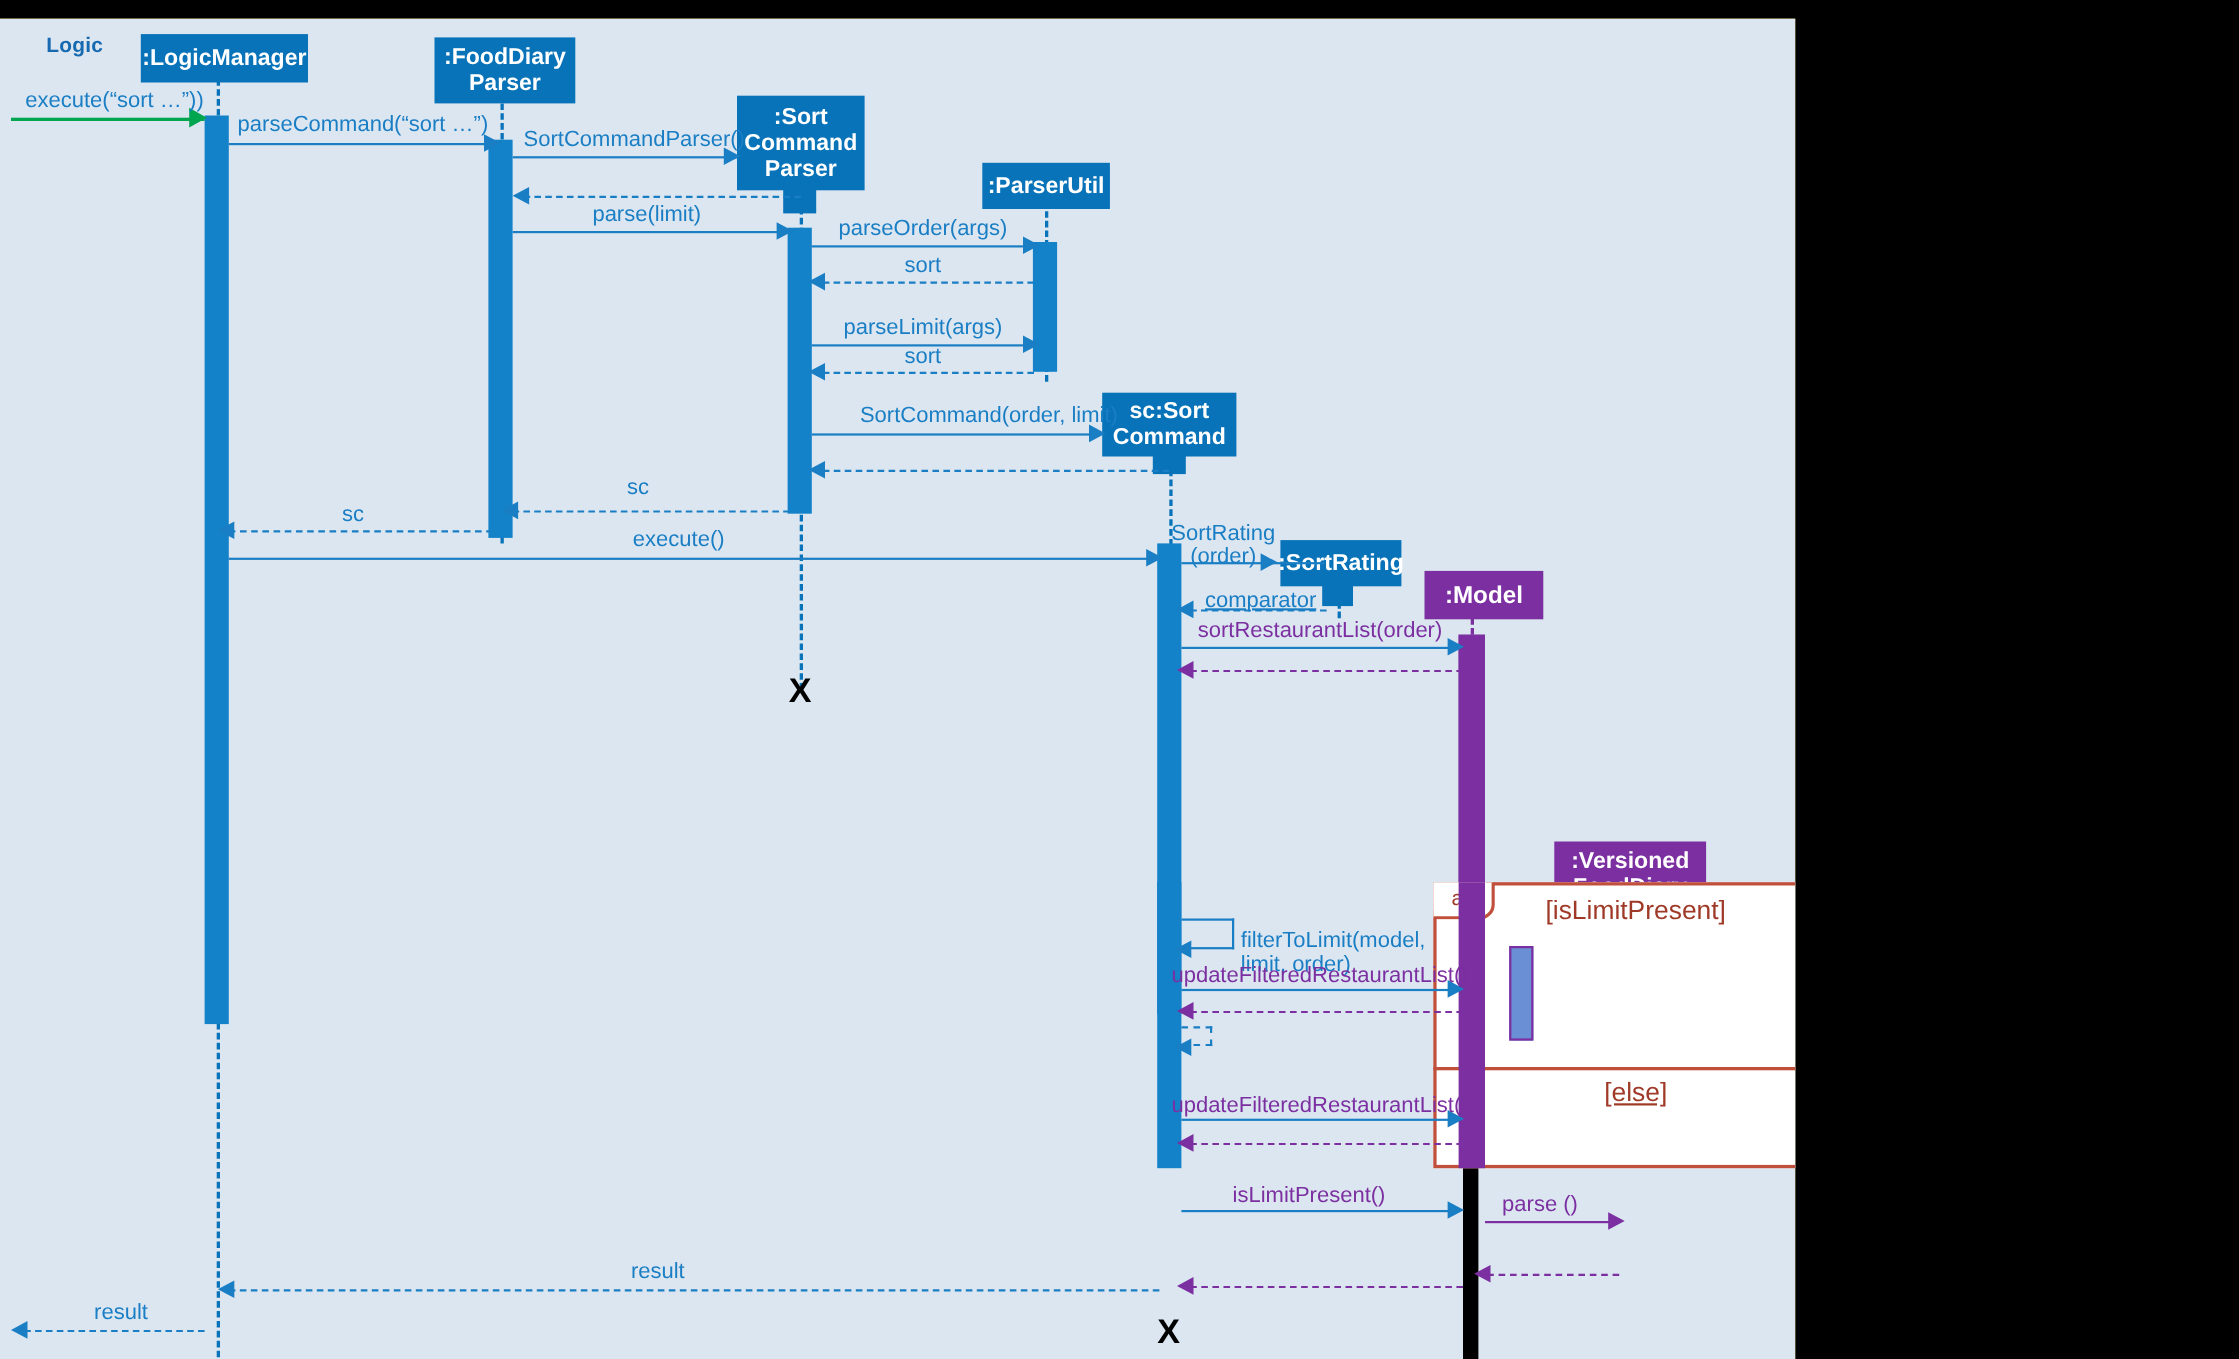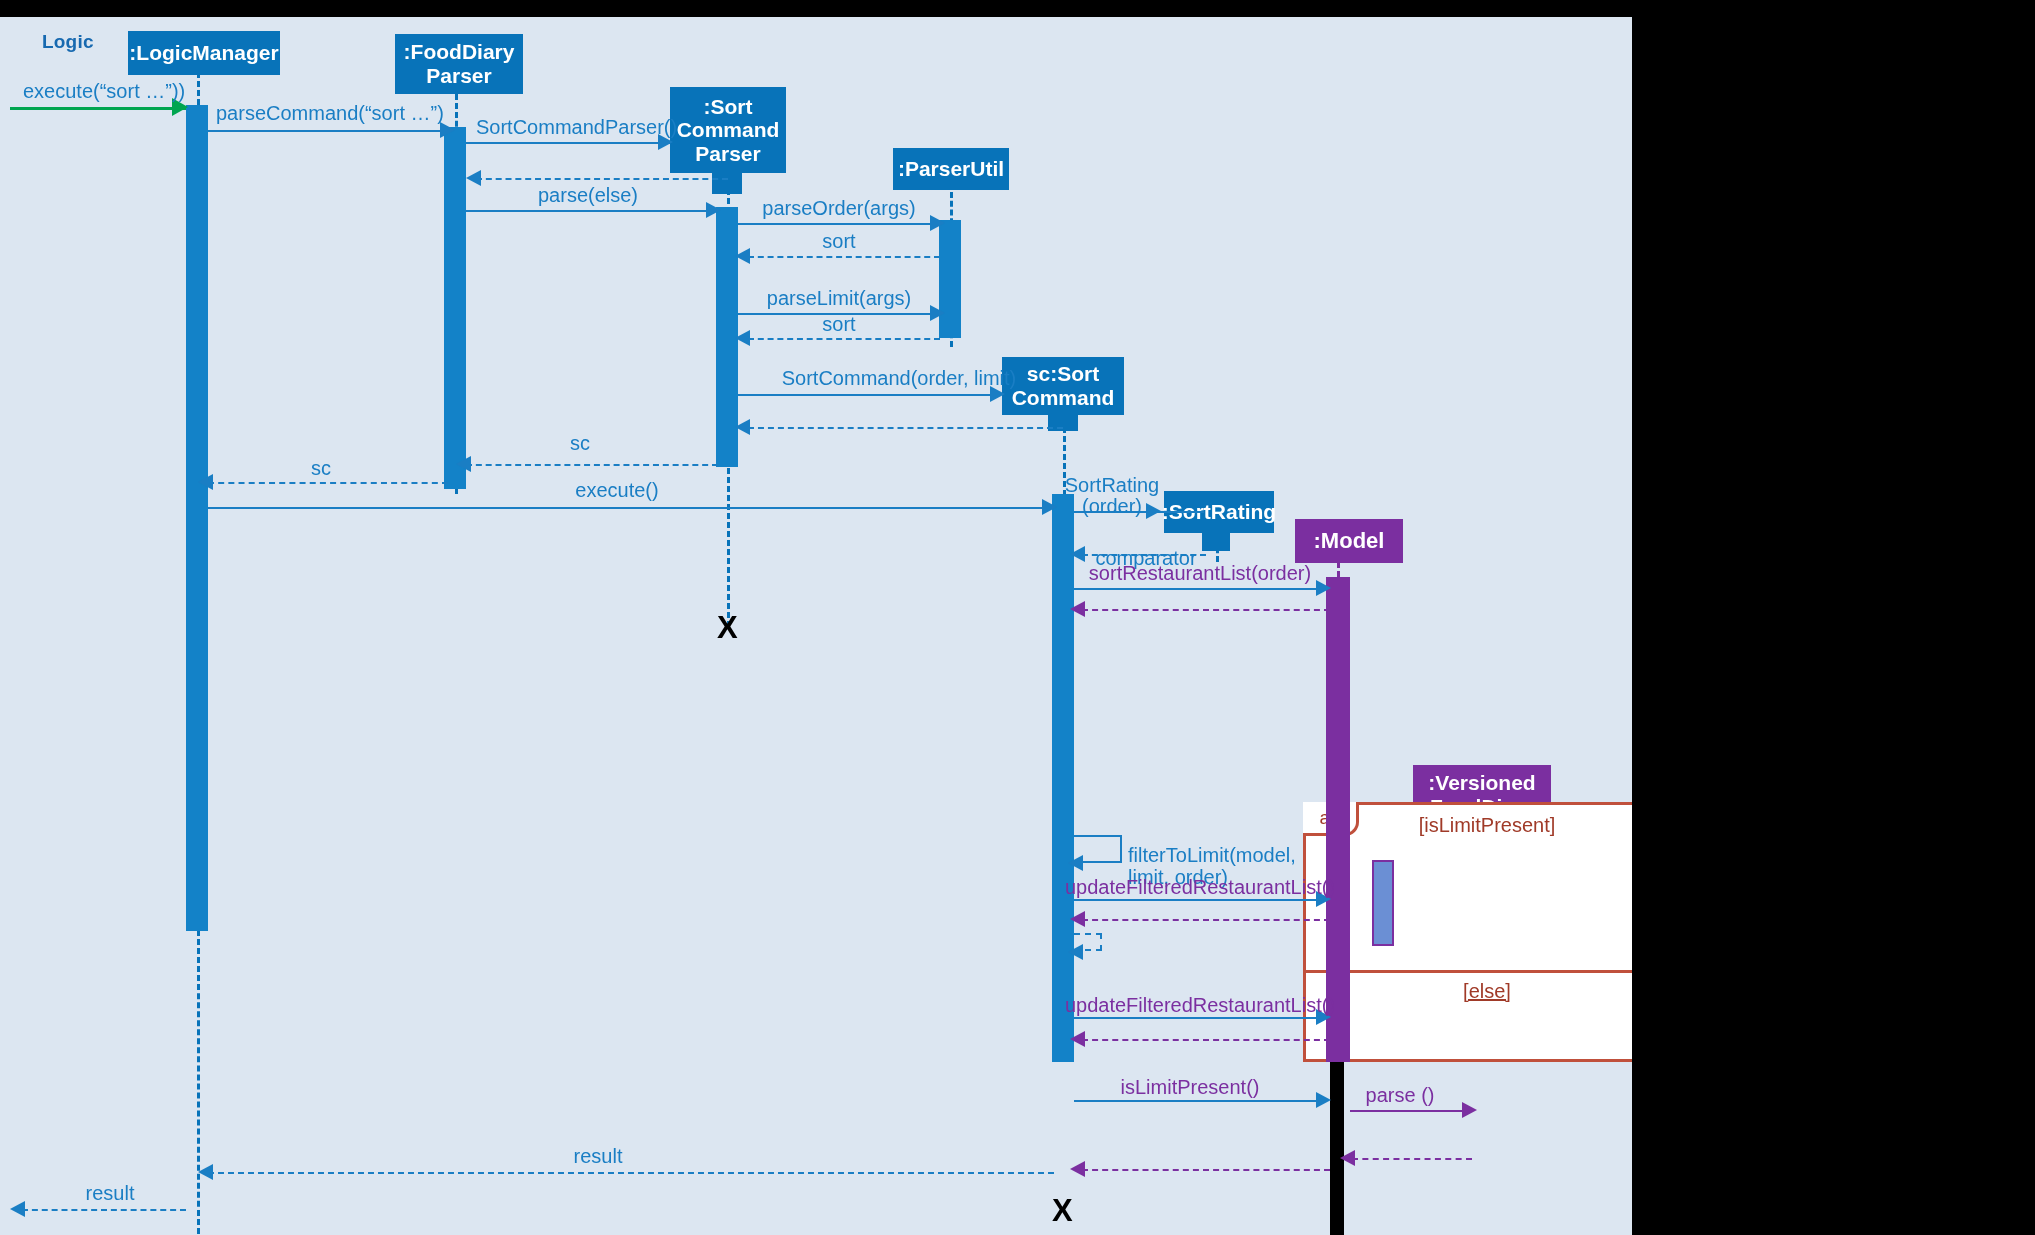--- a/index.html
+++ b/index.html
@@ -41,21 +41,21 @@
   .lbl.pur{color:#7b2fa0;}
   .lbl.c{transform:translateX(-50%);text-align:center;}
 
   .xmark{position:absolute;font-size:31px;font-weight:bold;color:#000;
          font-family:"Liberation Sans",sans-serif;line-height:1;}
 
   #altbox{position:absolute;border:3px solid #c0503c;background:#fff;box-sizing:border-box;}
   #alttab{position:absolute;border:3px solid #c0503c;border-top:none;border-left:none;
           background:#fff;border-bottom-right-radius:14px;box-sizing:border-box;
           display:flex;align-items:center;justify-content:center;font-size:19px;color:#a03a28;}
-  .guard{position:absolute;font-size:20px;color:#a03a28;transform:translateX(-50%);white-space:nowrap;}
+  .guard{position:absolute;font-size:24px;color:#a03a28;transform:translateX(-50%);white-space:nowrap;}
 
   .selfloop{position:absolute;border:2.5px solid #1a7ec4;border-left:none;box-sizing:border-box;}
   .selfloop2{position:absolute;border:2.5px dashed #1a7ec4;border-left:none;box-sizing:border-box;}
 </style>
 </head>
 <body>
 
 <div id="stage">
 
   <div class="panel" id="logic-panel"></div>
@@ -134,21 +134,21 @@
 
   <div class="msg" style="left:466px;top:125px;width:204px;"></div>
   <div class="arrow ar-r" style="left:658px;top:117px;"></div>
   <div class="lbl" style="left:476px;top:99px;">SortCommandParser()</div>
 
   <div class="msg ret" style="left:476px;top:161px;width:252px;"></div>
   <div class="arrow ar-l" style="left:466px;top:153px;"></div>
 
   <div class="msg" style="left:466px;top:193px;width:250px;"></div>
   <div class="arrow ar-r" style="left:706px;top:185px;"></div>
-  <div class="lbl c" style="left:588px;top:167px;">parse(else)</div>
+  <div class="lbl c" style="left:588px;top:167px;">parse(limit)</div>
 
   <div class="msg" style="left:738px;top:206px;width:202px;"></div>
   <div class="arrow ar-r" style="left:930px;top:198px;"></div>
   <div class="lbl c" style="left:839px;top:180px;">parseOrder(args)</div>
 
   <div class="msg ret" style="left:748px;top:239px;width:192px;"></div>
   <div class="arrow ar-l" style="left:735px;top:231px;"></div>
   <div class="lbl c" style="left:839px;top:213px;">sort</div>
 
   <div class="msg" style="left:738px;top:296px;width:202px;"></div>
@@ -180,21 +180,21 @@
   <div class="arrow ar-r" style="left:1042px;top:482px;"></div>
   <div class="lbl c" style="left:617px;top:462px;">execute()</div>
 
   <div class="msg" style="left:1074px;top:494px;width:130px;"></div>
   <div class="arrow ar-r" style="left:1146px;top:486px;"></div>
   <div class="lbl c" style="left:1112px;top:457px;">SortRating</div>
   <div class="lbl c" style="left:1112px;top:478px;">(order)</div>
 
   <div class="msg ret" style="left:1082px;top:537px;width:124px;"></div>
   <div class="arrow ar-l" style="left:1070px;top:529px;"></div>
-  <div class="lbl c" style="left:1146px;top:530px;">comparator</div>
+  <div class="lbl c" style="left:1146px;top:518px;text-decoration:underline;">comparator</div>
 
   <div class="msg" style="left:1074px;top:571px;width:252px;"></div>
   <div class="arrow ar-r" style="left:1316px;top:563px;"></div>
   <div class="lbl pur c" style="left:1200px;top:545px;">sortRestaurantList(order)</div>
 
   <div class="msg purret" style="left:1082px;top:592px;width:248px;"></div>
   <div class="arrow ar-lp" style="left:1070px;top:584px;"></div>
 
   <div id="altbox" style="left:1303px;top:785px;width:0;height:0;"></div>
   <div style="position:absolute;left:1303px;top:785px;width:470px;height:260px;border:3px solid #c0503c;background:#fff;box-sizing:border-box;z-index:1;"></div>

